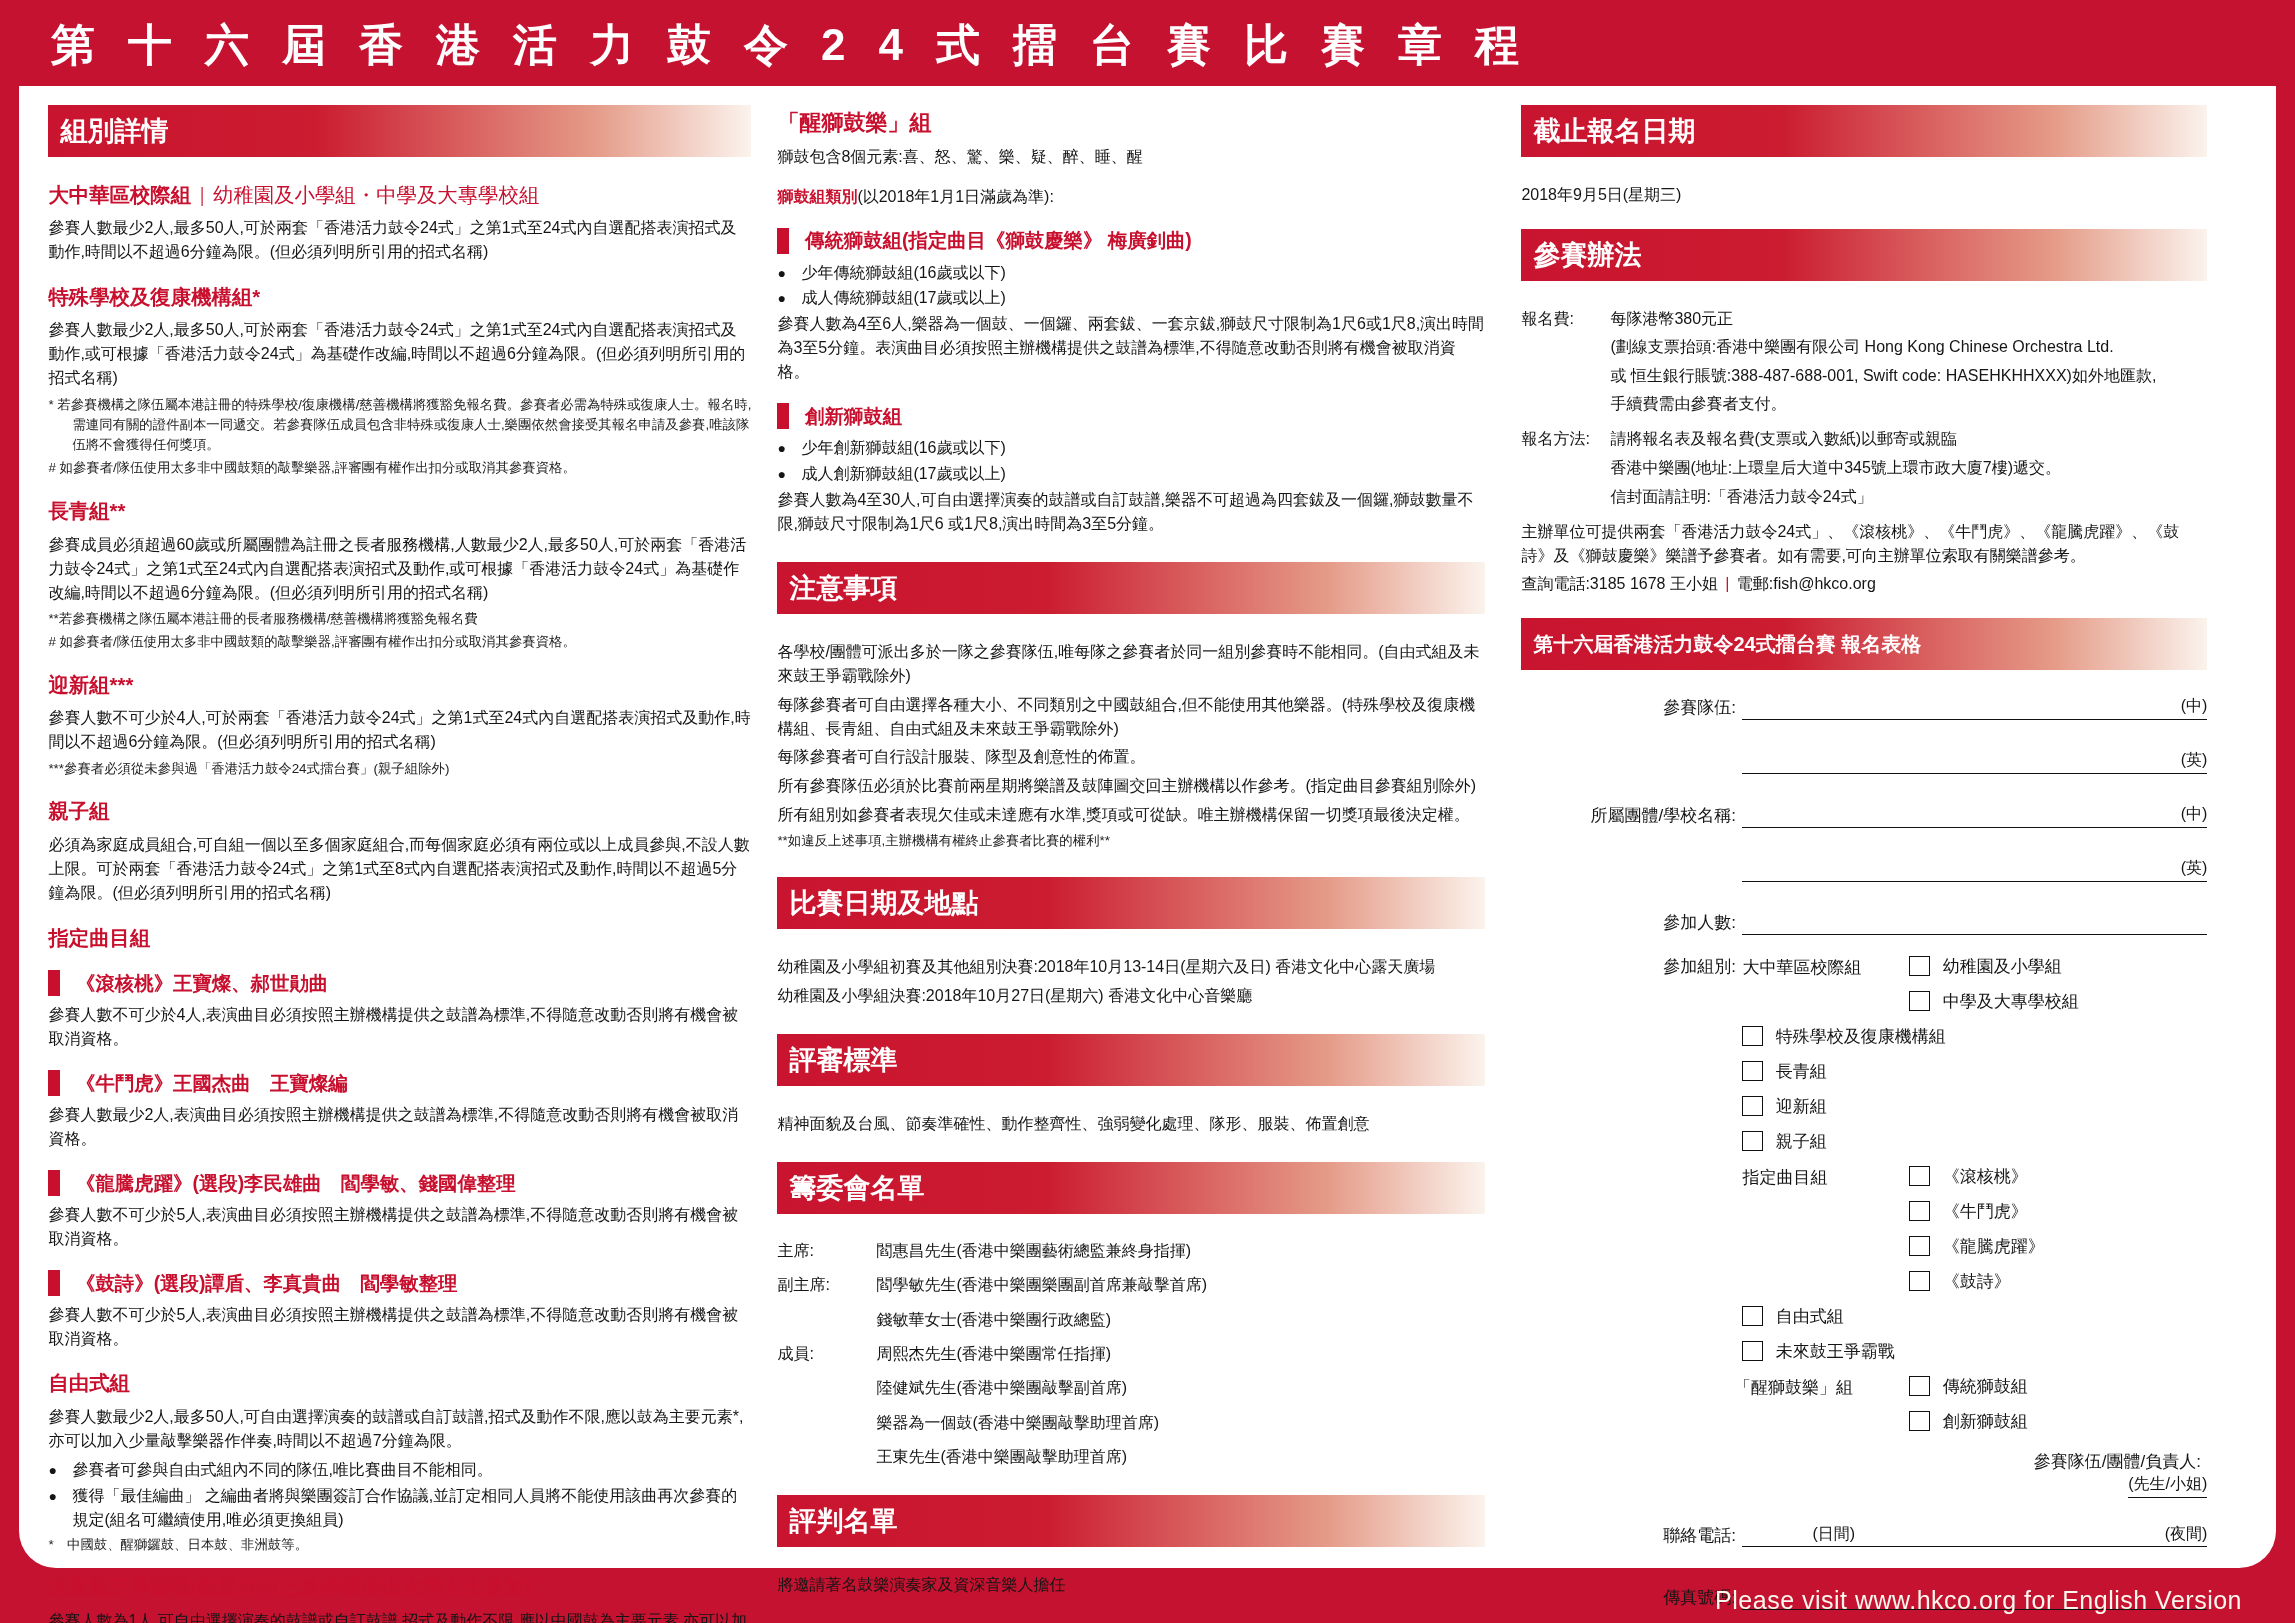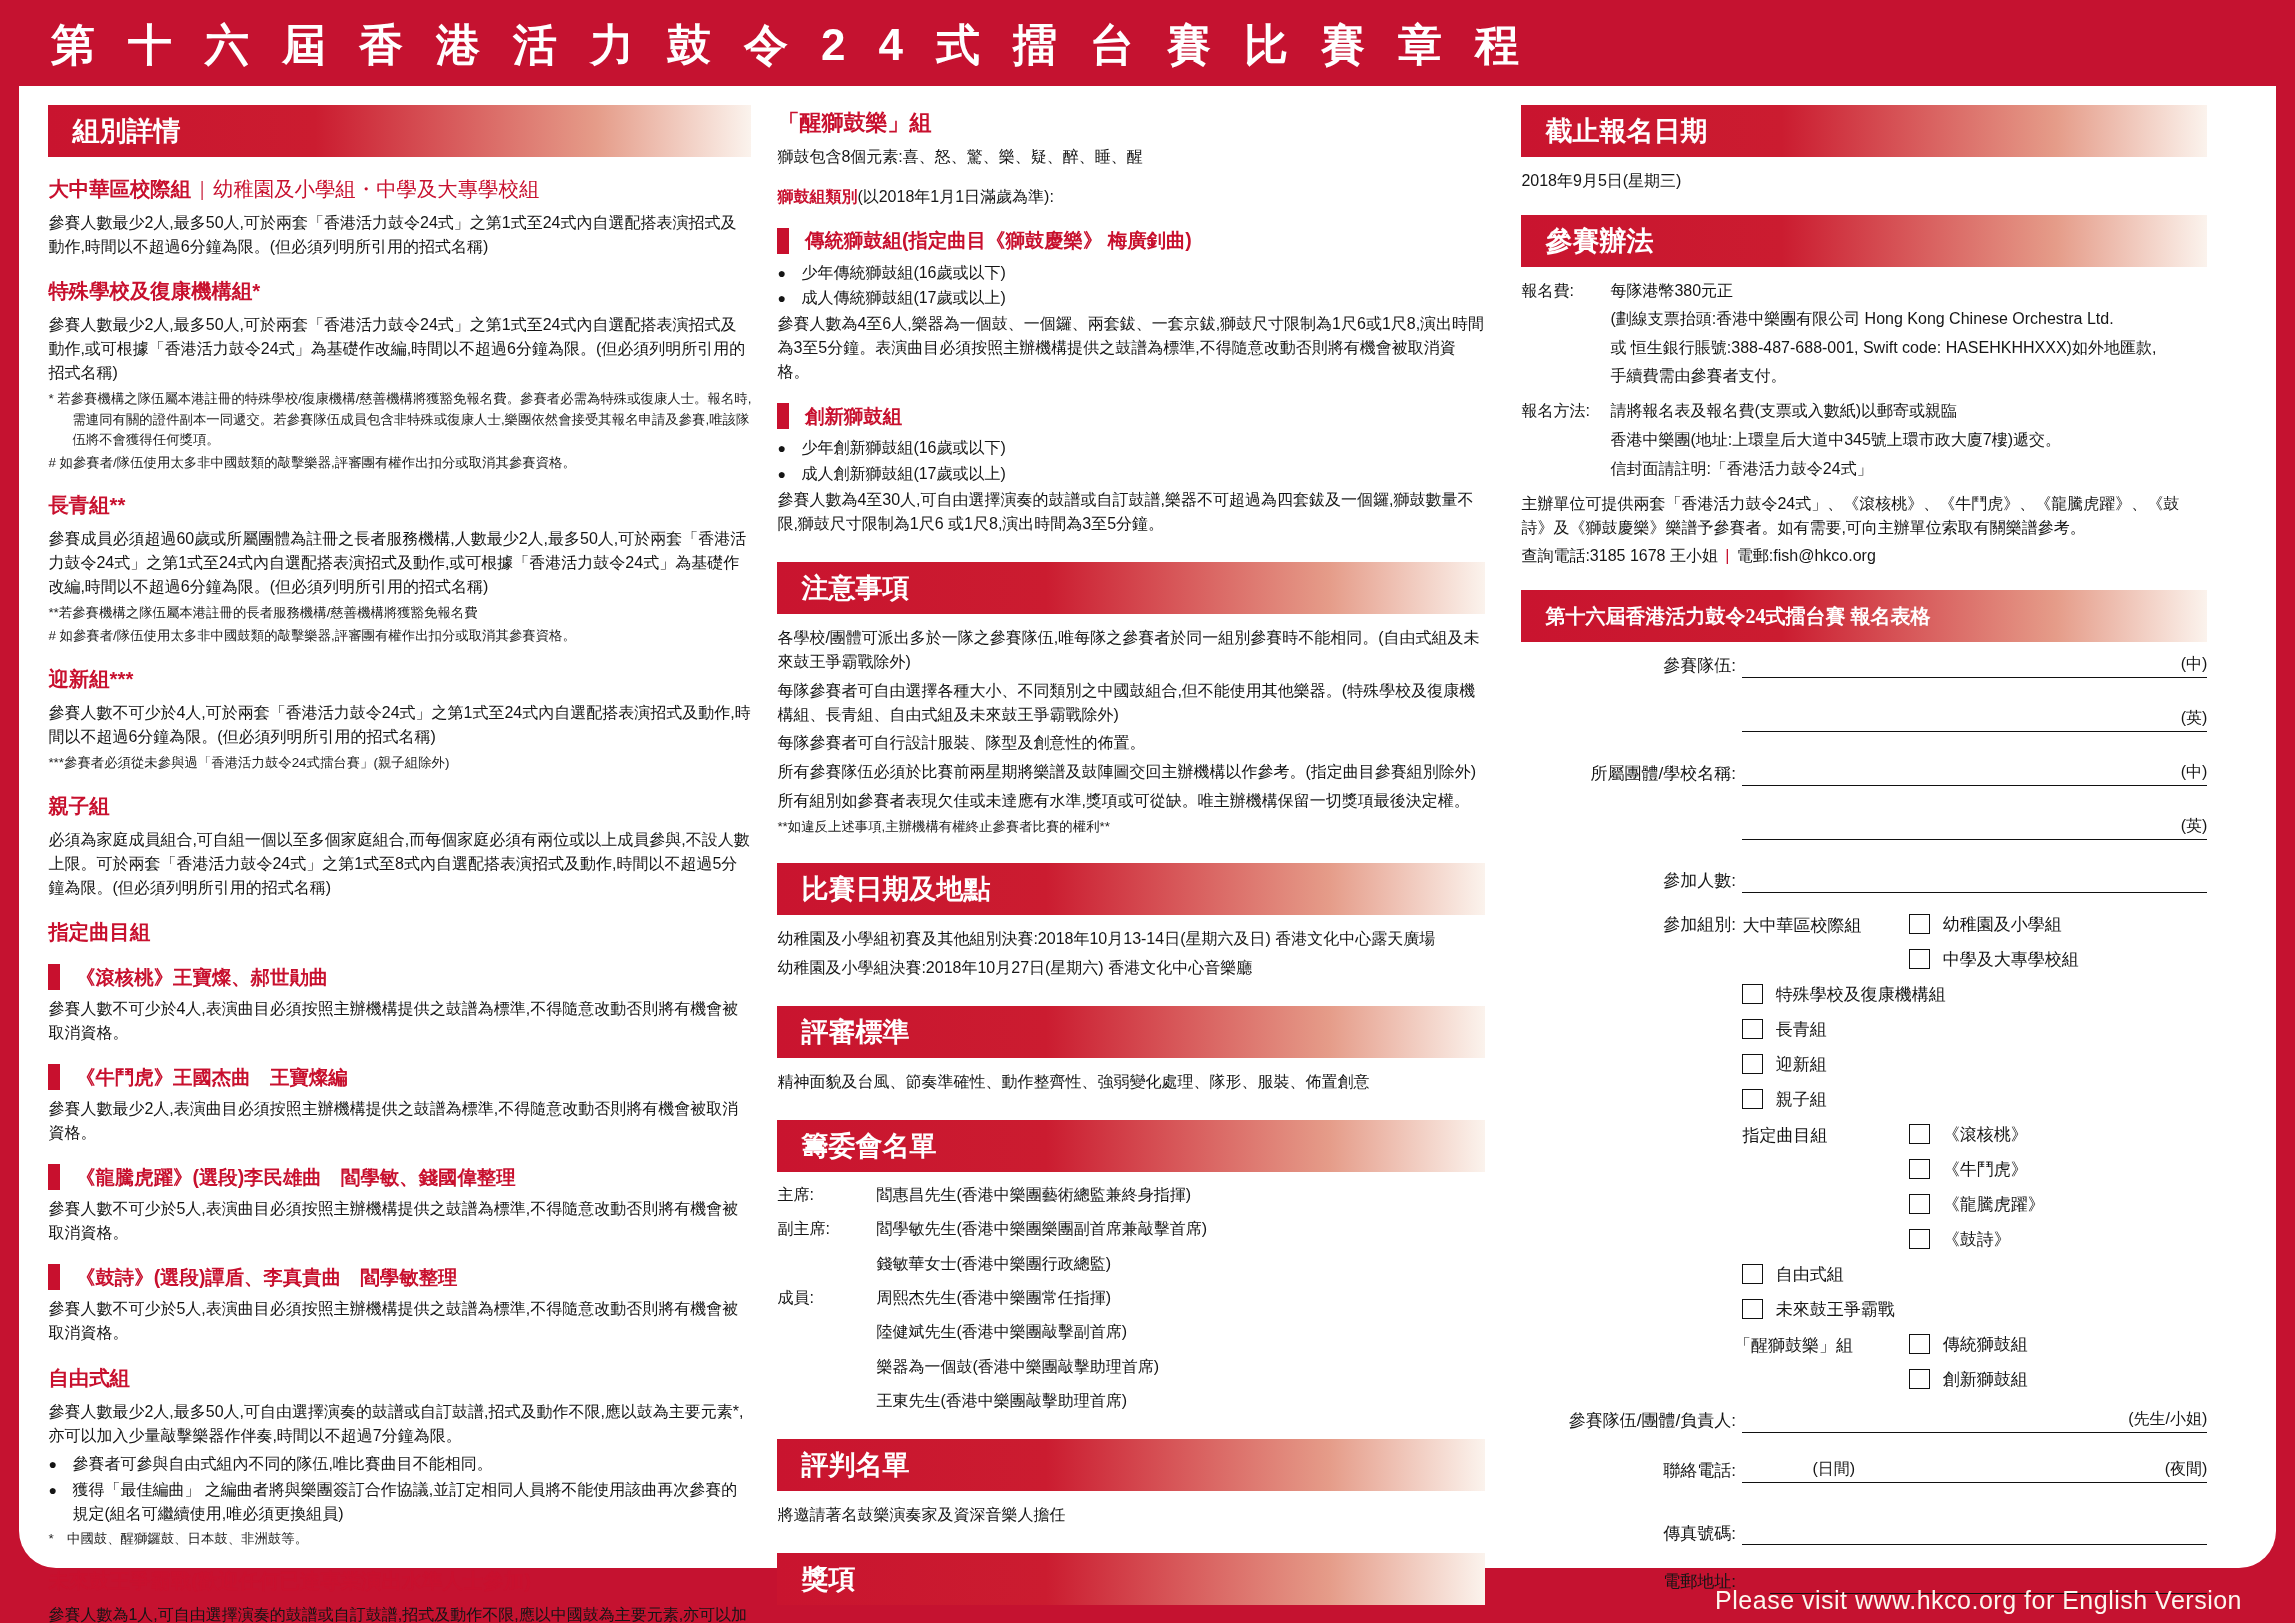--- a/index.html
+++ b/index.html
@@ -5,21 +5,21 @@
   html,body{margin:0;padding:0;}
   body{width:2295px;height:1623px;position:relative;font-family:"Liberation Sans","DejaVu Sans",sans-serif;background:#fff;overflow:hidden;}
   .page{position:absolute;inset:0;background:#c51230;}
   .title-band{position:absolute;left:51px;top:8.3px;right:18.5px;height:74px;color:#fff;font-size:44px;font-weight:bold;letter-spacing:33px;white-space:nowrap;line-height:74px;}
   .panel{position:absolute;left:19.4px;top:86px;right:19.4px;bottom:55px;background:#fff;border-radius:0 0 37px 37px;}
   .footer-text{position:absolute;right:53px;bottom:8.3px;color:#fdf7ee;font-size:25px;letter-spacing:0.5px;}
   .col{position:absolute;top:18.5px;}
   .col1{left:29px;width:703px;}
   .col2{left:758px;width:708px;}
   .col3{left:1502px;width:686px;}
-  .bar{height:52px;background:linear-gradient(90deg,#c9142f 0%,#cb1c30 38%,#e59c89 78%,#fbf3ed 100%);color:#fff;font-size:27px;font-weight:bold;line-height:52px;padding-left:24px;box-sizing:border-box;margin-bottom:12px;font-family:Liberation Serif, serif;}
+  .bar{height:52px;background:linear-gradient(90deg,#c9142f 0%,#cb1c30 38%,#e59c89 78%,#fbf3ed 100%);color:#fff;font-size:27px;font-weight:bold;line-height:52px;padding-left:12px;box-sizing:border-box;margin-bottom:26px;}
   .red-h{color:#c8102e;font-weight:bold;font-size:20.4px;margin:20.4px 0 8.3px 0;line-height:1.25;}
   .red-h .sep{font-weight:normal;color:#d5556a;padding:0 8.3px;}
   .red-h .light{font-weight:normal;}
   .body-t{font-size:16px;line-height:1.5;color:#151515;margin:0 0 4.6px 0;}
   .note-t{font-size:13.4px;line-height:1.5;color:#222;margin:2.8px 0 0 0;}
   .hang{padding-left:24px;text-indent:-24px;}
   .songline{display:flex;align-items:center;margin:18.5px 0 6.5px 0;}
   .songmark{width:12px;height:26px;background:#c8102e;margin-right:15.7px;flex:none;}
   .song-t{color:#c8102e;font-weight:bold;font-size:19.4px;}
   .bullet{display:flex;margin:1.9px 0;}
@@ -311,21 +311,21 @@
                 </div>
               <div class="cbrow">
                   <span class="cb"></span>
                   <span>創新獅鼓組</span>
                 </div>
             </div>
           </div>
         </div>
       </div>
 
-      <div class="frow" style="margin-top:12px;">
+      <div class="frow" style="margin-top:12px;flex-direction:column;">
         <span class="flabel">參賽隊伍/團體/負責人:</span>
         <div class="fline">
             <span>(先生/小姐)</span>
           </div>
       </div>
       <div class="frow" style="margin-top:26px;">
         <span class="flabel">聯絡電話:</span>
         <div class="fline">
             <span class="mid" style="margin-left:70px;">(日間)</span>
             <span>(夜間)</span>

